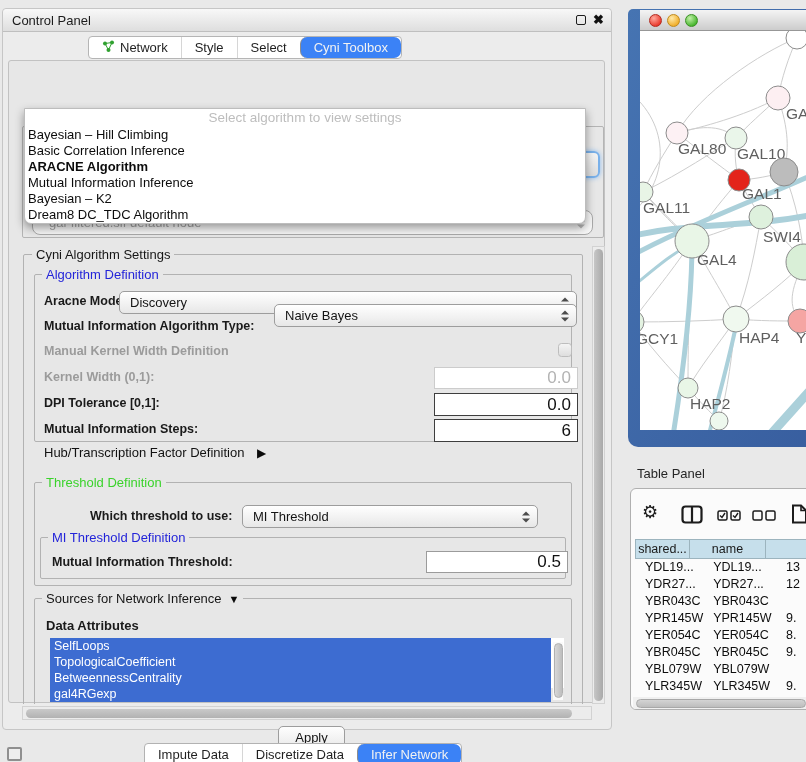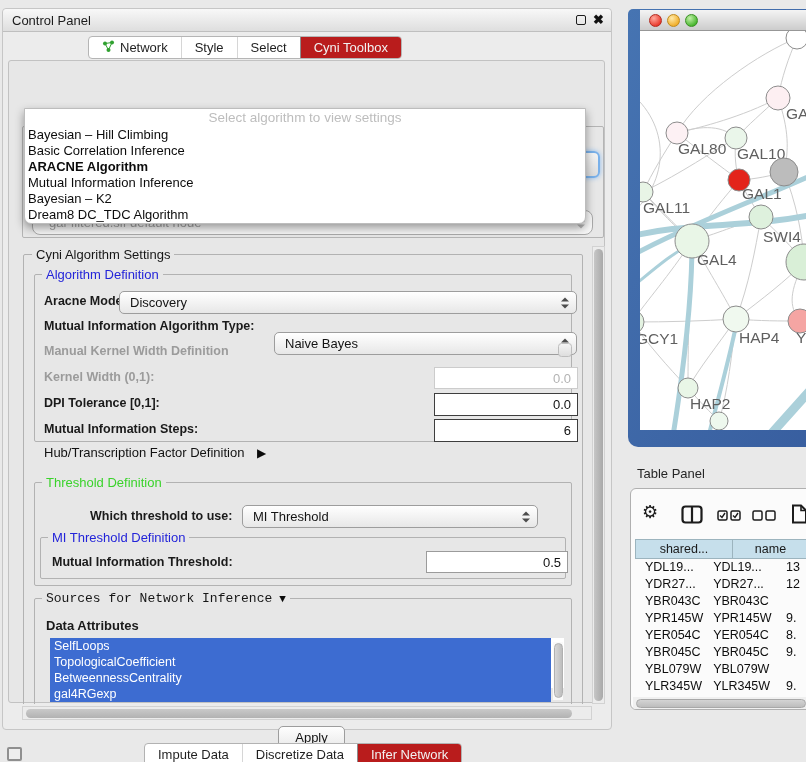--- a/index.html
+++ b/index.html
@@ -20,21 +20,21 @@
   .cp-title { position:absolute; left:9px; top:4px; font-size:13px; color:#1b1b1b; }
   .cp-float { position:absolute; right:25px; top:6px; width:10px; height:10px;
     border:1.6px solid #1d1d1d; border-radius:2px; background:transparent; }
   .cp-close { position:absolute; right:7px; top:3px; font-size:13px; font-weight:bold; color:#111; }
 
   
   .cp-tabbar { position:absolute; left:85px; top:27px; height:23px; display:flex;
     background:#fff; border:1px solid #b5b5b5; border-radius:4px; overflow:hidden; }
   .tab { padding:10px 13px; font-size:13px; color:#1f1f1f; display:flex; align-items:center; gap:5px; white-space:nowrap; }
   .tab:not(:first-child) { border-left:1px solid #d6d6d6; }
-  .tab.selected { background:#b91c1c; color:#f2f2f2; border-left-color:#8d8d8d; }
+  .tab.selected { background:#3b82f6; color:#f2f2f2; border-left-color:#8d8d8d;border-radius:7px; }
   .tab.selected + .tab { border-left-color:#8d8d8d; }
 
   
   .cp-content { position:absolute; left:5px; top:51px; width:597px; height:643px;
     background:#e7e7e7; border:1px solid #c2c2c2; border-radius:3px; }
 
   
   .gb-hidden { position:absolute; left:13px; top:65px; width:582px; height:112px;
     border:1px solid #b4b4b4; border-radius:2px; background:#e7e7e7; }
   .focus-frag { position:absolute; left:567px; top:90px; width:24px; height:27px;
@@ -66,21 +66,21 @@
     border:1px solid #9d9d9d; border-radius:5px; display:flex; align-items:center;
     font-size:13px; color:#141414; padding-left:10px; }
   .stepper { position:absolute; right:7px; top:50%; width:8px; height:13px; transform:translateY(-50%); }
   .stepper::before, .stepper::after { content:""; position:absolute; left:0;
     border-left:4px solid transparent; border-right:4px solid transparent; }
   .stepper::before { top:1px; border-bottom:4.5px solid #4c4c4c; }
   .stepper::after { bottom:1px; border-top:4.5px solid #4c4c4c; }
   .stepper.faint::before { border-bottom-color:#b9b9b9; } .stepper.faint::after { border-top-color:#b9b9b9; }
 
   .field { position:absolute; background:#fff; border:1px solid #9b9b9b;
-    font-size:13px; color:#111; text-align:right; padding:0 6px;
+    font-size:17px; color:#111; text-align:right; padding:0 6px;
     font-family:"Liberation Sans", sans-serif; }
   .field.strong { border:1.5px solid #3e3e3e; }
   .field.dis { border:1px solid #cccccc; color:#b3b3b3; }
 
   .checkbox { position:absolute; width:14px; height:14px; border:1px solid #bdbdbd;
     border-radius:3.5px; background:linear-gradient(#f4f4f4,#dedede); }
 
   .hub-row { position:absolute; left:22px; top:199px; font-size:13px; color:#121212; }
   .tri-right { display:inline-block; margin-left:9px; font-size:12px; color:#0a0a0a; }
   .tri-down { display:inline-block; margin-left:7px; font-size:11px; color:#0a0a0a; }
@@ -199,21 +199,21 @@
       <div class="groupbox" style="left:12px;top:28px;width:538px;height:168px;"></div>
       <span class="gbt blue" style="left:20px;top:21px;">Algorithm Definition</span>
 
       <span class="lbl" style="left:22px;top:48px;">Aracne Mode:</span>
       <div class="combo" style="left:97px;top:45px;width:458px;">
         <span>Discovery</span>
         <span class="stepper"></span>
       </div>
 
       <span class="lbl" style="left:22px;top:73px;">Mutual Information Algorithm Type:</span>
-      <div class="combo" style="left:252px;top:86px;width:303px;">
+      <div class="combo" style="left:252px;top:58px;width:303px;">
         <span>Naive Bayes</span>
         <span class="stepper"></span>
       </div>
 
       <span class="lbl dis" style="left:22px;top:98px;">Manual Kernel Width Definition</span>
       <span class="checkbox" style="left:536px;top:97px;"></span>
 
       <span class="lbl dis" style="left:22px;top:124px;">Kernel Width (0,1):</span>
       <input class="field dis" style="left: 412px; top: 121px; width: 144px; height: 22px;" readonly="" value="0.0">
 
@@ -237,21 +237,21 @@
         <span class="stepper"></span>
       </div>
 
       <div class="groupbox" style="left:18px;top:291px;width:526px;height:42px;"></div>
       <span class="gbt blue" style="left:26px;top:284px;">MI Threshold Definition</span>
 
       <span class="lbl" style="left:30px;top:309px;">Mutual Information Threshold:</span>
       <input class="field" style="left: 404px; top: 305px; width: 142px; height: 22px;" readonly="" value="0.5">
 
       <div class="groupbox" style="left:12px;top:352px;width:538px;height:140px;"></div>
-      <span class="gbt" style="left:20px;top:345px;font-family:Liberation Mono, monospace;"><span>Sources for Network Inference</span><span class="tri-down">▼</span></span>
+      <span class="gbt" style="left:20px;top:345px;"><span>Sources for Network Inference</span><span class="tri-down">▼</span></span>
 
       <span class="lbl" style="left:24px;top:372px;font-size:13px;">Data Attributes</span>
 
       <div class="listbox">
         <div id="attr-items">
             <div class="attr-item">SelfLoops</div>
             <div class="attr-item">TopologicalCoefficient</div>
             <div class="attr-item">BetweennessCentrality</div>
             <div class="attr-item">gal4RGexp</div>
           </div>
@@ -382,21 +382,21 @@
   <svg class="tp-icon" style="left:121px;top:21px;" width="24" height="11" viewBox="0 0 24 11">
     <rect x="1" y="1" width="9" height="9" rx="1.5" fill="none" stroke="#1c1c1c" stroke-width="1.5"></rect>
     <rect x="14" y="1" width="9" height="9" rx="1.5" fill="none" stroke="#1c1c1c" stroke-width="1.5"></rect>
   </svg>
   <svg class="tp-icon" style="left:160px;top:15px;" width="17" height="20" viewBox="0 0 17 20">
     <path d="M2,1.5 H10 L15,6.5 V18.5 H2 Z" fill="none" stroke="#1c1c1c" stroke-width="2"></path>
     <path d="M10,1.5 V6.5 H15" fill="none" stroke="#1c1c1c" stroke-width="1.6"></path>
   </svg>
 
   <div class="t-header">
-    <div class="th" style="width:98px;text-align:center;">shared...</div>
+    <div class="th" style="width:55px;text-align:center;">shared...</div>
     <div class="th" style="width:76px;text-align:center;">name</div>
     <div class="th" style="width:120px;"></div>
   </div>
   <div class="t-rows" id="table-rows">
       <div class="trow">
         <div class="tc" style="width: 75px; padding-left: 10px;">YDL19...</div>
         <div class="tc" style="width: 76px; padding-left: 6px;">YDL19...</div>
         <div class="tc" style="width: 120px; padding-left: 6px;">13</div>
       </div>
       <div class="trow">

